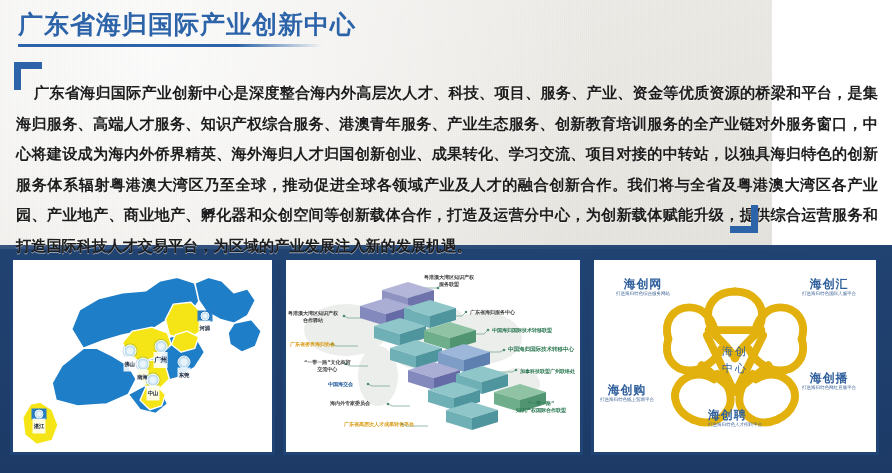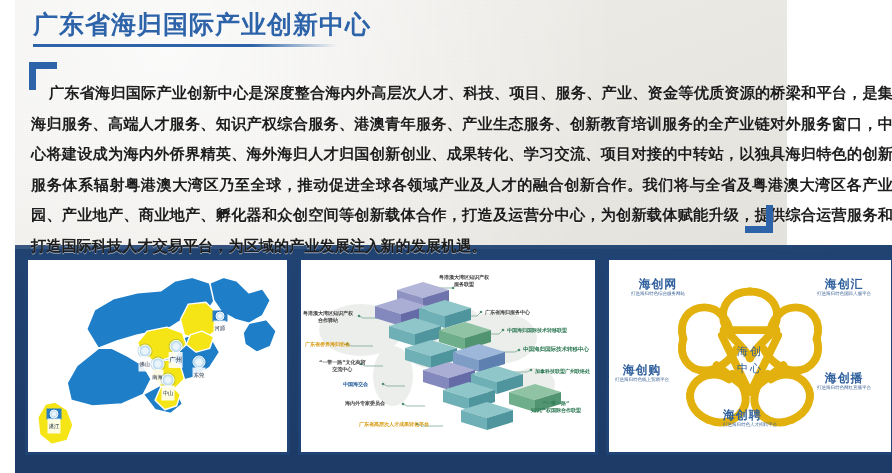--- a/index.html
+++ b/index.html
@@ -7,21 +7,20 @@
     width: 892px; height: 473px;
     font-family: "DejaVu Sans", "Liberation Sans", sans-serif;
     overflow: hidden;
   }
   #app {
     position: relative;
     width: 772px; height: 473px;
     background:
       radial-gradient(circle at 20% 10%, rgba(255,255,255,.9), rgba(255,255,255,0) 60%),
       linear-gradient(160deg,#f2f1ee 0%, #eceae5 40%, #e6e4df 70%, #dedbd4 100%);
-    margin-left: 15px;
   }
   
   #app::before {
     content:"";
     position:absolute; inset:0;
     background-image:
       repeating-linear-gradient(0deg, rgba(0,0,0,.012) 0 1px, rgba(255,255,255,.012) 1px 2px),
       repeating-linear-gradient(90deg, rgba(0,0,0,.010) 0 1px, rgba(255,255,255,.010) 1px 2px);
     pointer-events:none;
   }
@@ -120,21 +119,21 @@
   .pin-flower {
     width: 13px; height: 13px;
     border-radius: 50%;
     background: radial-gradient(circle,#eaf4fb 35%, #bcdcf0 60%, #7fbde4 100%);
     border: 1.2px solid #ffffff;
     box-shadow: 0 0 0 1px rgba(0,90,160,.25);
   }
   .pin-label {
     margin-top: -1px;
     font-size: 5.4px;
-    font-weight: normal;
+    font-weight: bold;
     color: #0d1b33;
     background: rgba(255,255,255,.88);
     padding: 4px 1px;
     line-height: 7px;
     white-space: nowrap;
     letter-spacing: -.2px;
   }
   .pin-big .pin-label { font-size: 6.6px; line-height: 8px; }
   .pin-yellowbox {
     width: 15px; height: 11px;
@@ -188,21 +187,21 @@
     line-height: 12px;
   }
   .logo-node .ln-sub {
     font-size: 4.6px;
     color:#3d6396;
     letter-spacing: -.1px;
     line-height: 7px;
   }
   .n-tl { left: 22px;  top: 18px;  text-align:center; }
   .n-tr { right: 20px; top: 18px;  text-align:center; }
-  .n-bl { left: 6px;   top: 104px; text-align:center; }
+  .n-bl { left: 6px;   top: 124px; text-align:center; }
   .n-br { right: 20px;  top: 112px; text-align:center; }
   .n-b  { left:50%; transform:translateX(-50%); bottom: 24px; text-align:left; }
 </style>
 </head>
 <body>
 
 <div id="app">
 
   <div class="title-bar">
     <div class="page-title">广东省海归国际产业创新中心</div>

